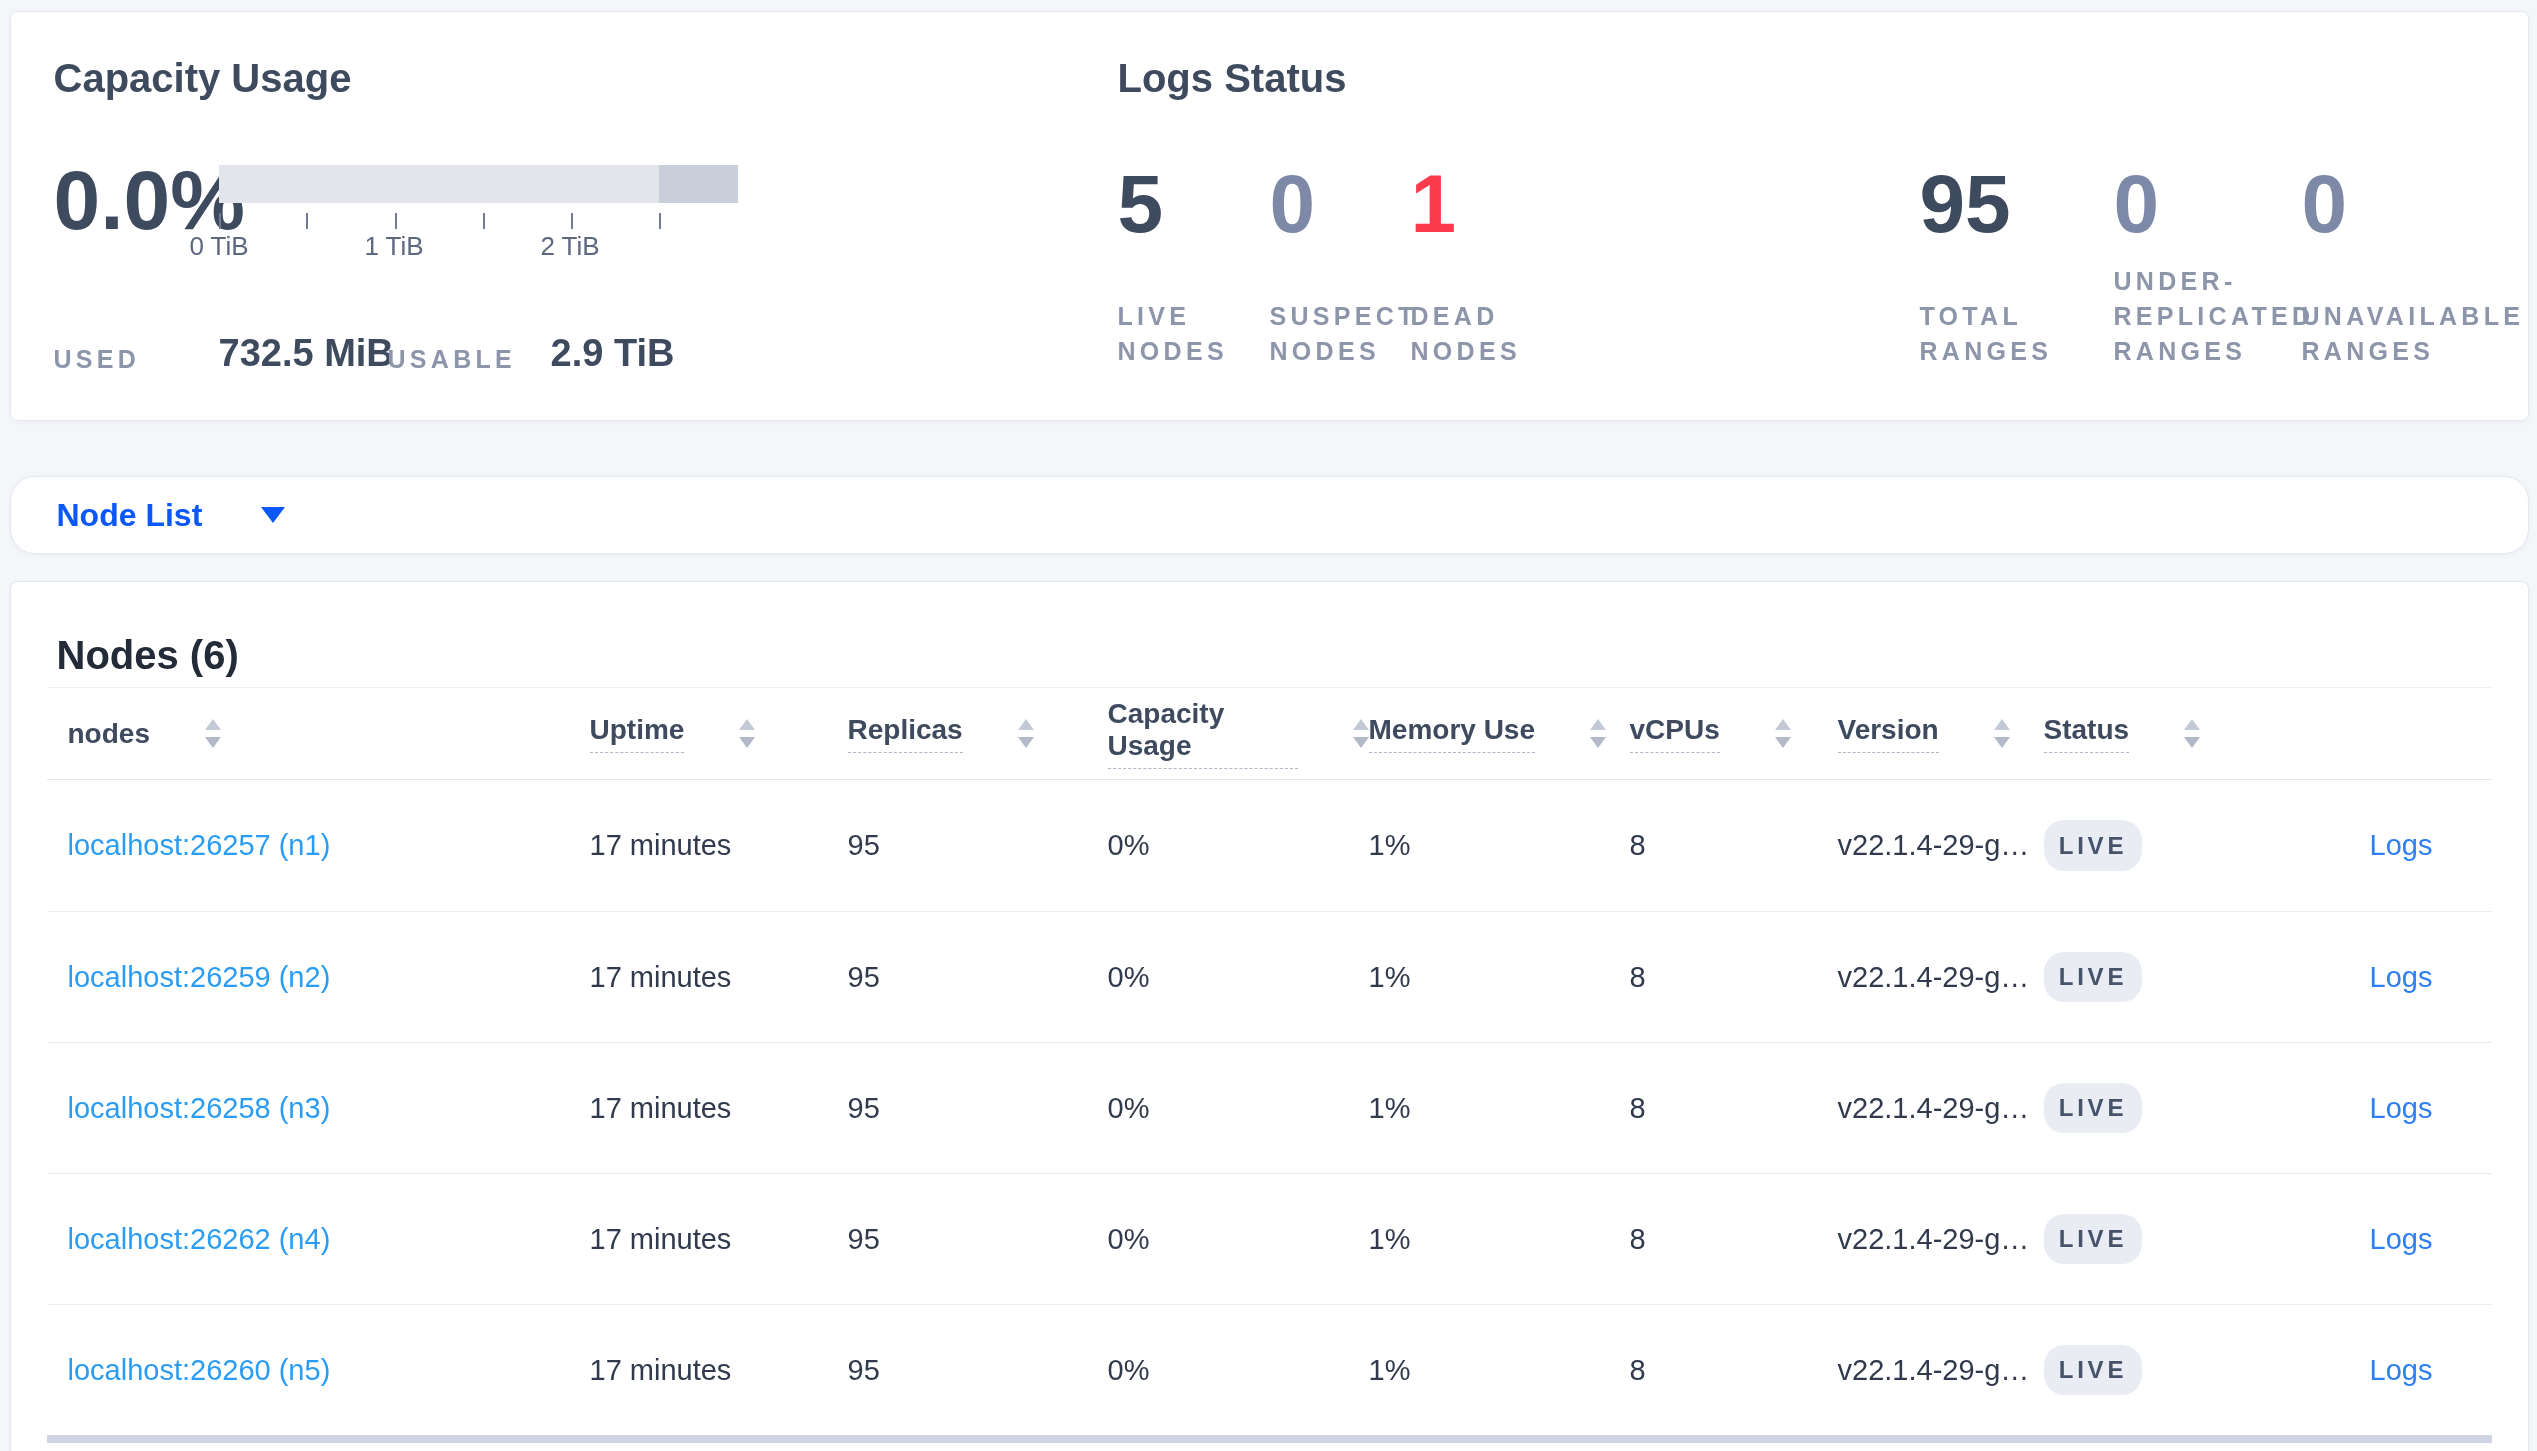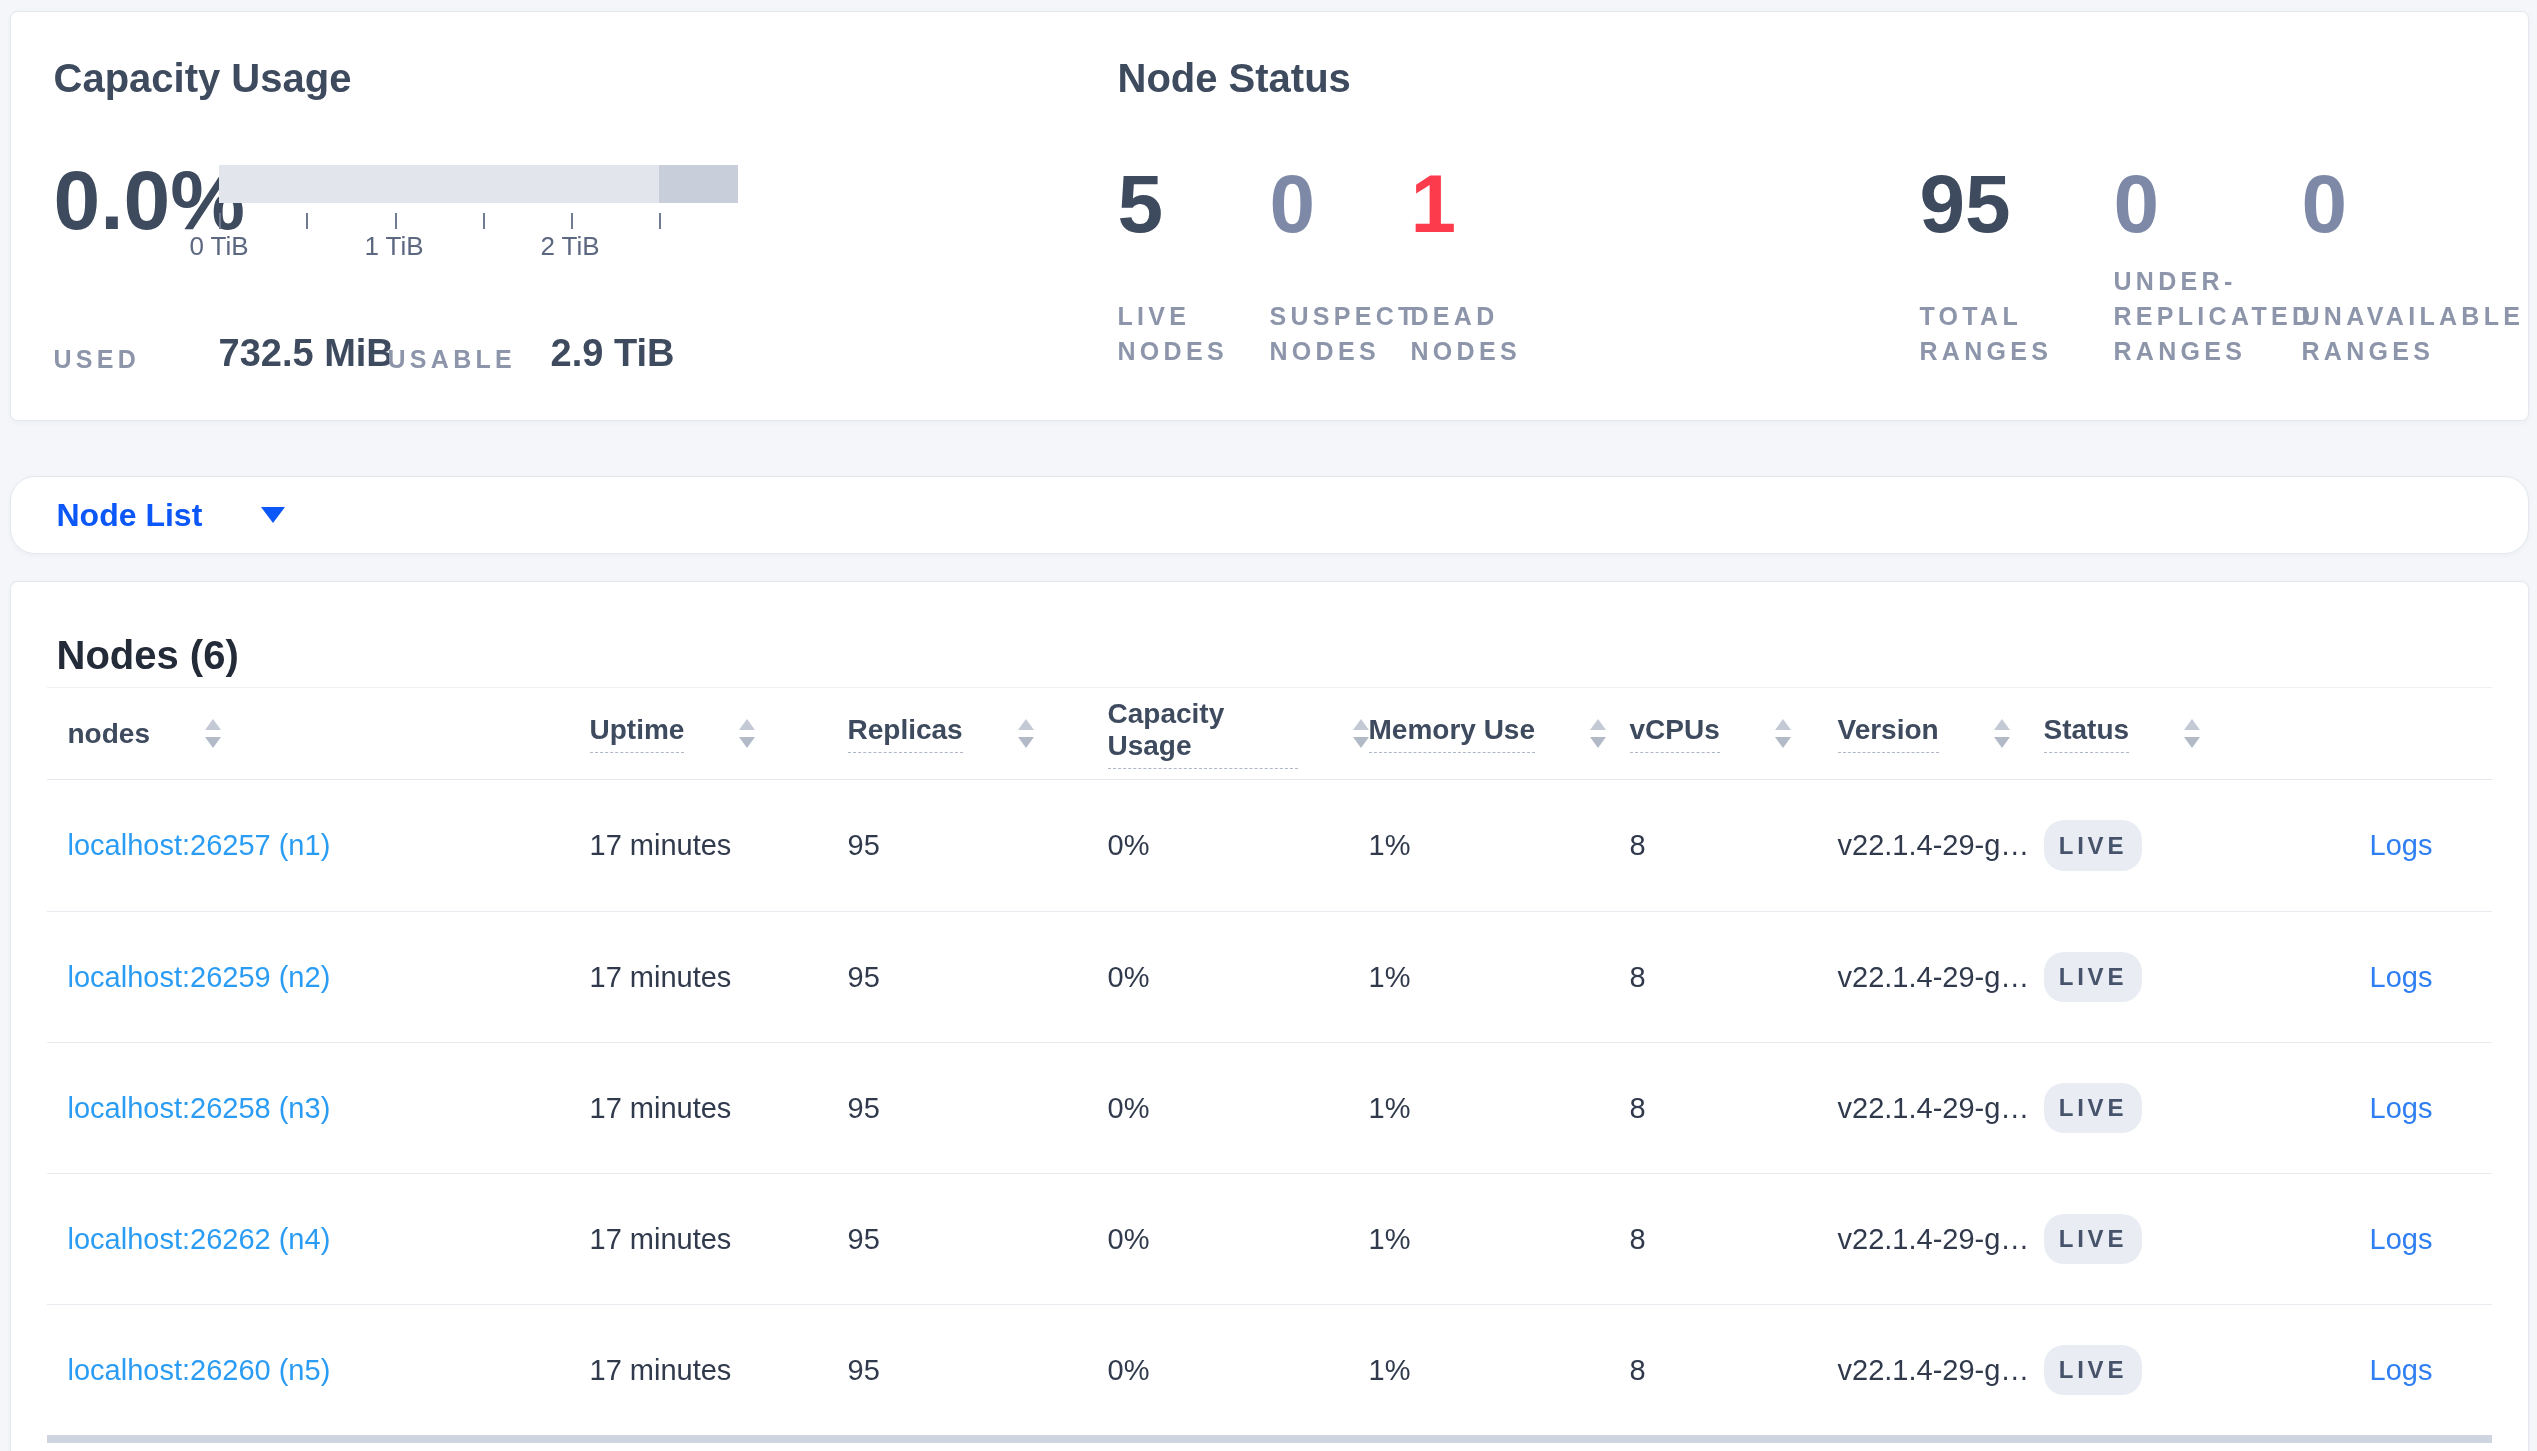--- a/index.html
+++ b/index.html
@@ -114,21 +114,21 @@
   <div class="cap-tick" style="left:648px"></div>
   <div class="cap-tick-label" style="left:142px">0 TiB</div>
   <div class="cap-tick-label" style="left:317px">1 TiB</div>
   <div class="cap-tick-label" style="left:493px">2 TiB</div>
 
   <div class="cap-stat-label" style="left:43px">USED</div>
   <div class="cap-stat-value" style="left:208px">732.5 MiB</div>
   <div class="cap-stat-label" style="left:377px">USABLE</div>
   <div class="cap-stat-value" style="left:540px">2.9 TiB</div>
 
-  <h2 class="sec-title t-nodestatus">Node Status</h2>
+  <h2 class="sec-title t-nodestatus">Logs Status</h2>
   <div class="metric-group g-nodestatus">
       <div class="metric tone-dark">
         <div class="metric-value">5</div>
         <div class="metric-label">LIVE NODES</div>
       </div>
       <div class="metric tone-muted">
         <div class="metric-value">0</div>
         <div class="metric-label">SUSPECT NODES</div>
       </div>
       <div class="metric tone-danger">

